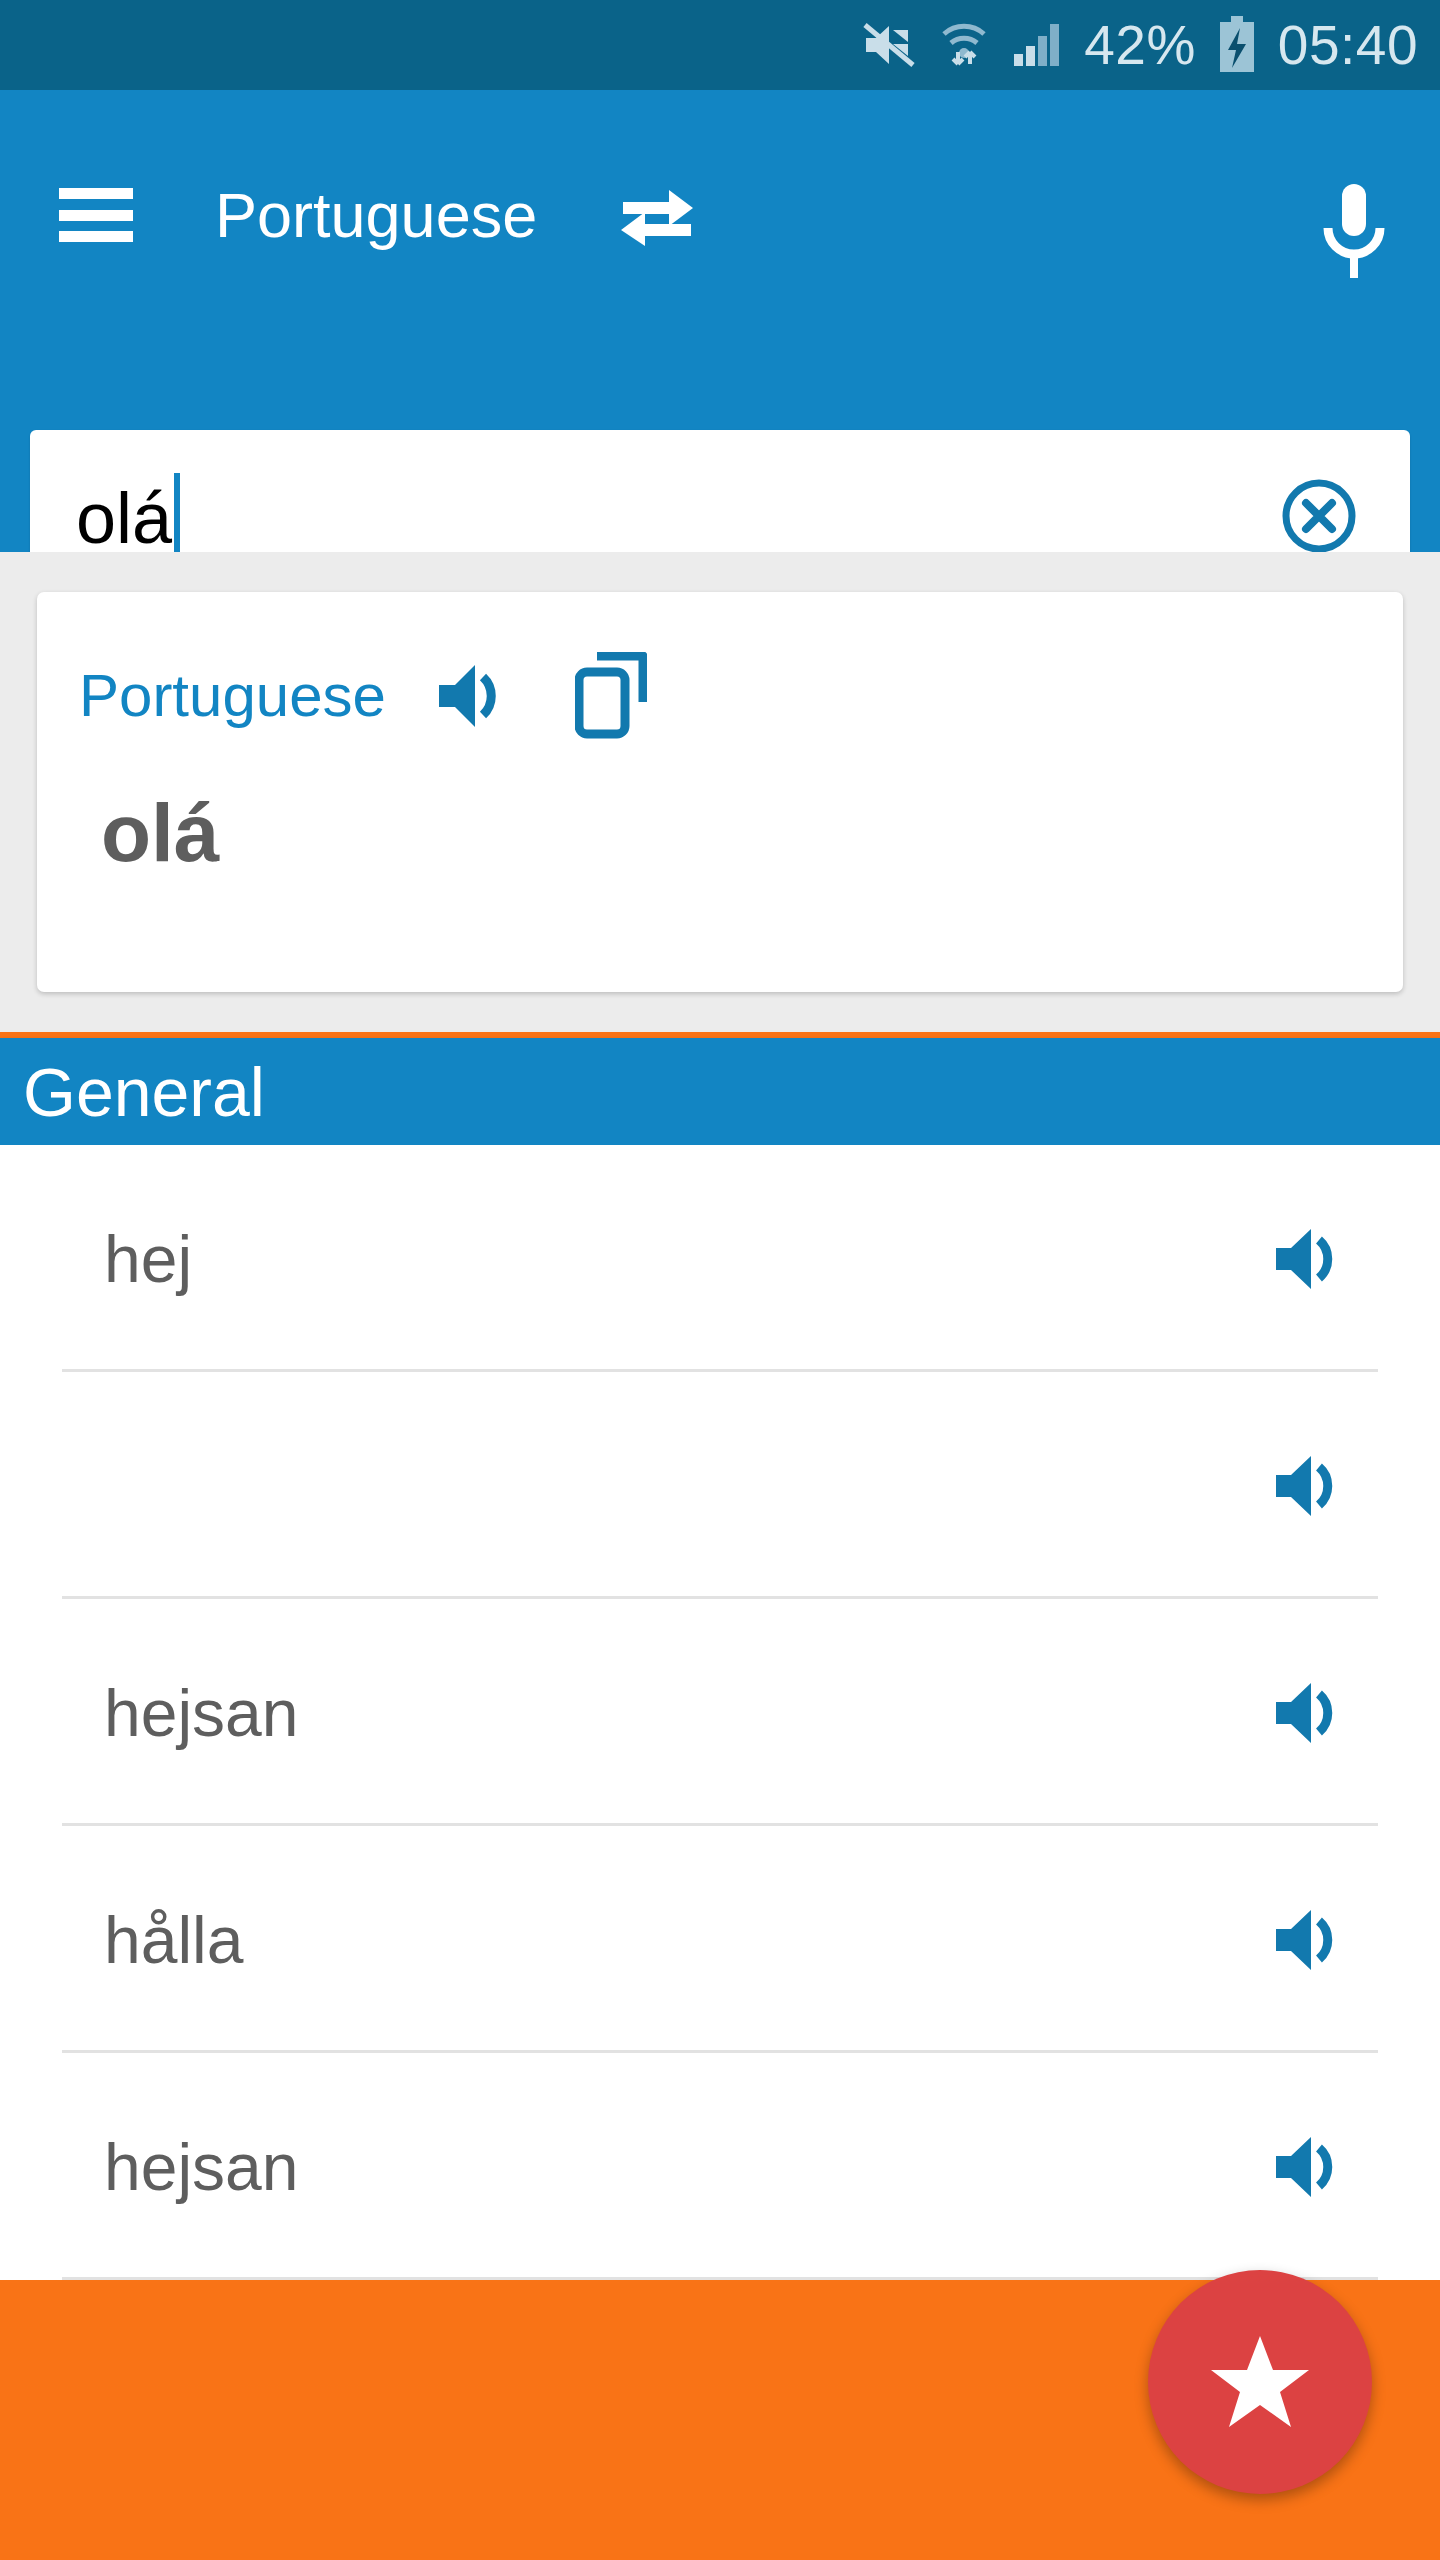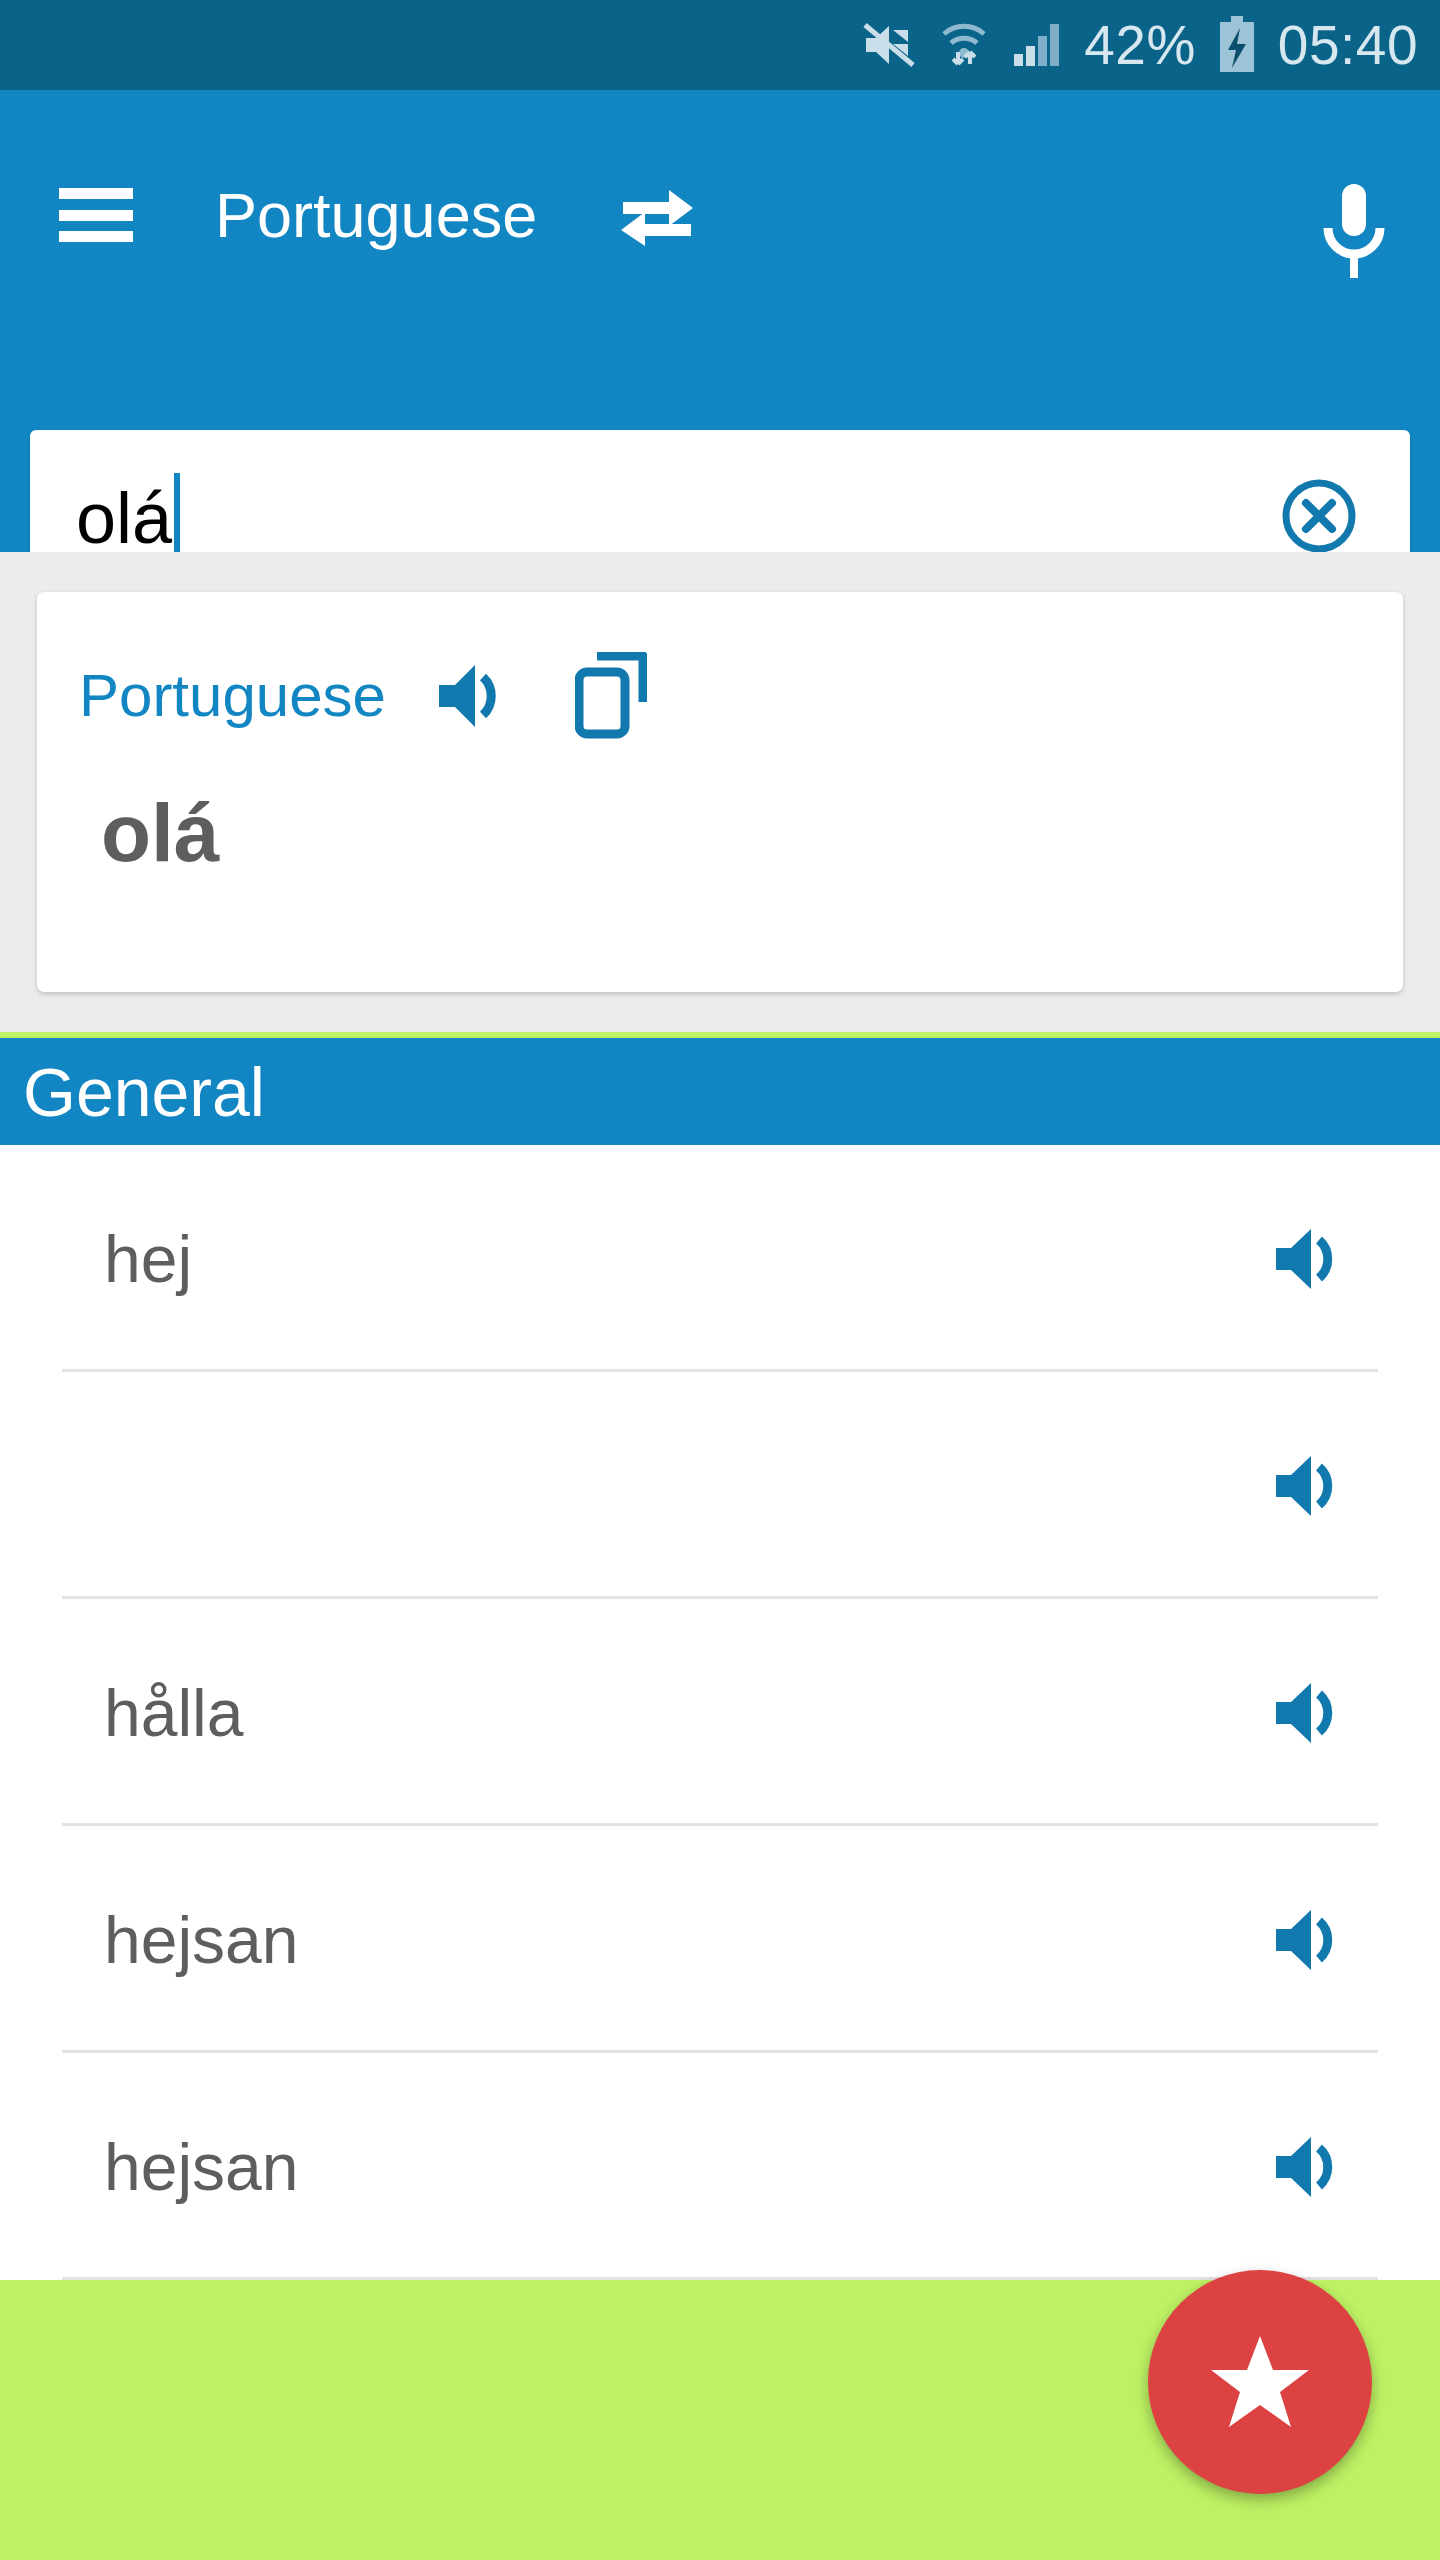--- a/index.html
+++ b/index.html
@@ -2,21 +2,21 @@
 <html><head>
 <meta charset="utf-8">
 <style>
   * { margin:0; padding:0; box-sizing:border-box; }
   html, body {
     width:1440px; height:2560px;
     background:#ffffff;
     font-family:"Liberation Sans", sans-serif;
     overflow:hidden;
   }
-  #app { position:relative; width:1440px; height:2560px; background:#bef264; }
+  #app { position:relative; width:1440px; height:2560px; background:#f97316; }
 
   
   .statusbar{
     position:absolute; left:0; top:0; width:1440px; height:90px;
     background:#0A6389; display:flex; align-items:center;
     justify-content:flex-end; padding-right:22px;
   }
   .sb-icons{ display:flex; align-items:center; gap:22px; }
   .sb-text{
     color:#D6E7EF; font-size:55px; letter-spacing:0.5px; line-height:1;
@@ -257,30 +257,30 @@
     <div class="row">
       <svg class="row-speaker" viewBox="0 0 76 68">
         <path d="M4 23 L19 23 L39 4 L39 64 L19 45 L4 45 Z" fill="#1279AE"></path>
         <path d="M47 15 A25 25 0 0 1 47 53" fill="none" stroke="#1279AE" stroke-width="9"></path>
       </svg>
       <span class="divider"></span>
     </div>
 
 
     <div class="row">
+      <span class="row-label">hejsan</span>
+      <svg class="row-speaker" viewBox="0 0 76 68">
+        <path d="M4 23 L19 23 L39 4 L39 64 L19 45 L4 45 Z" fill="#1279AE"></path>
+        <path d="M47 15 A25 25 0 0 1 47 53" fill="none" stroke="#1279AE" stroke-width="9"></path>
+      </svg>
+      <span class="divider"></span>
+    </div>
+
+    <div class="row">
       <span class="row-label">hålla</span>
-      <svg class="row-speaker" viewBox="0 0 76 68">
-        <path d="M4 23 L19 23 L39 4 L39 64 L19 45 L4 45 Z" fill="#1279AE"></path>
-        <path d="M47 15 A25 25 0 0 1 47 53" fill="none" stroke="#1279AE" stroke-width="9"></path>
-      </svg>
-      <span class="divider"></span>
-    </div>
-
-    <div class="row">
-      <span class="row-label">hejsan</span>
       <svg class="row-speaker" viewBox="0 0 76 68">
         <path d="M4 23 L19 23 L39 4 L39 64 L19 45 L4 45 Z" fill="#1279AE"></path>
         <path d="M47 15 A25 25 0 0 1 47 53" fill="none" stroke="#1279AE" stroke-width="9"></path>
       </svg>
       <span class="divider"></span>
     </div>
 
     <div class="row">
       <span class="row-label">hejsan</span>
       <svg class="row-speaker" viewBox="0 0 76 68">

